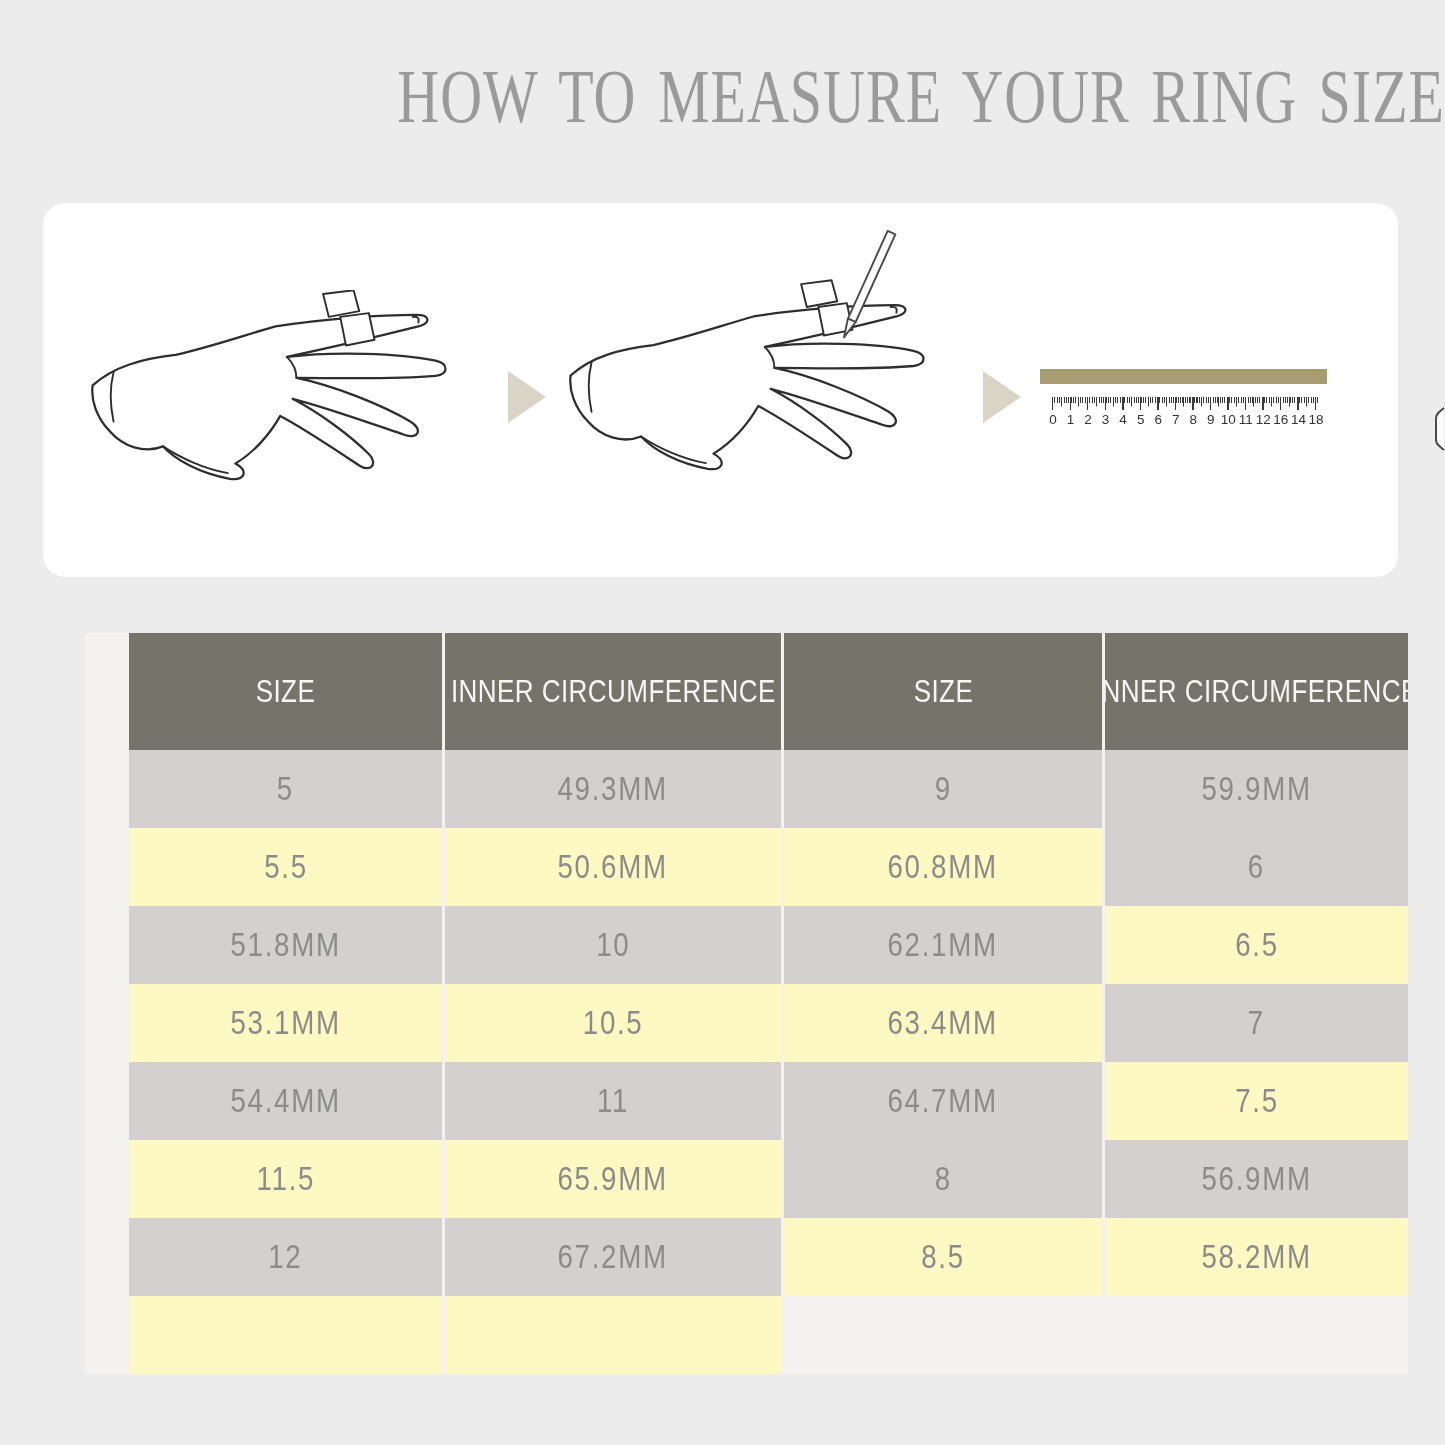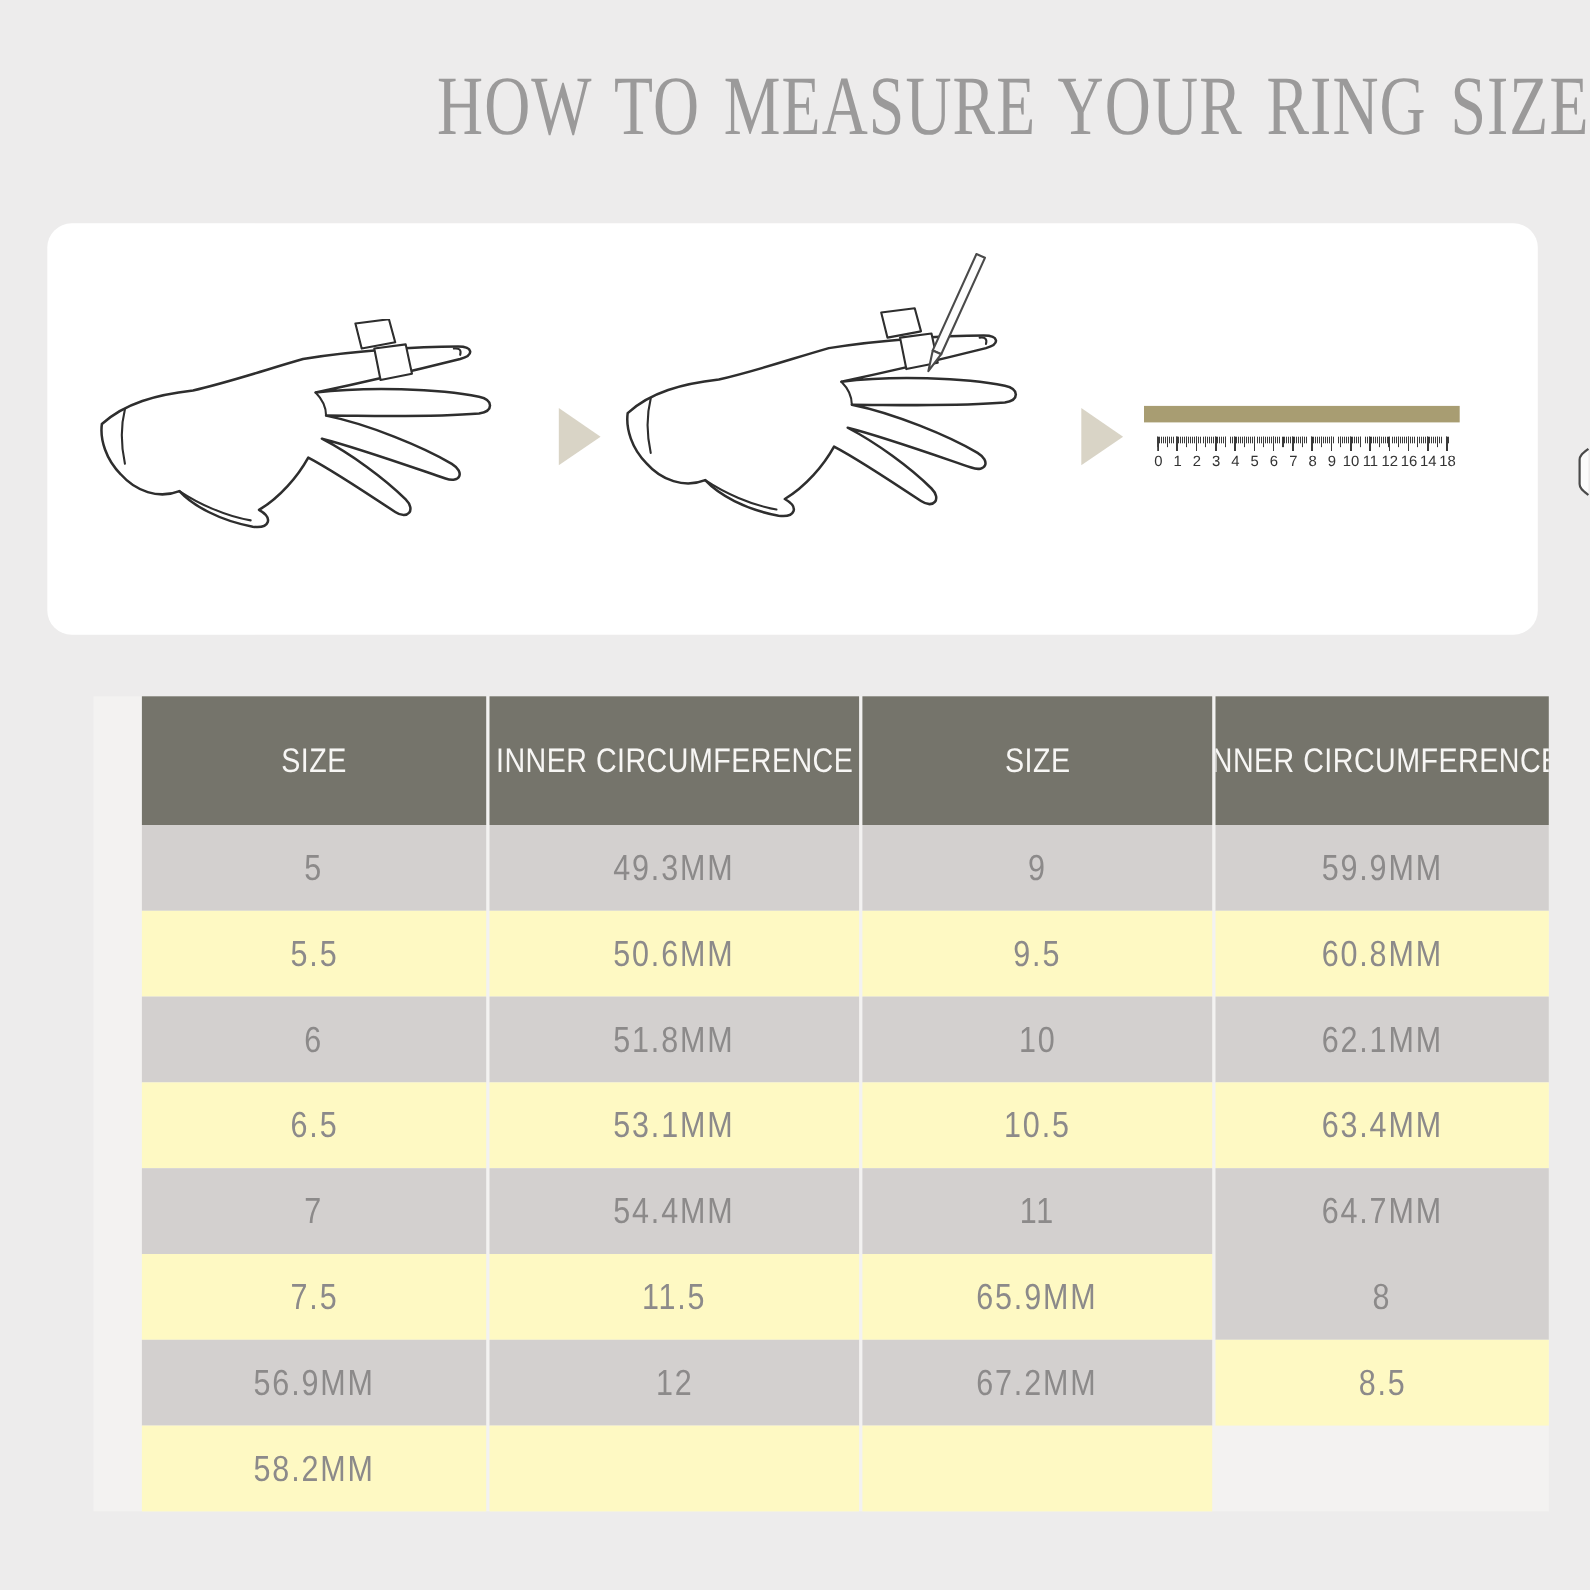--- a/index.html
+++ b/index.html
@@ -173,23 +173,20 @@
       <div class="cell gray">
         <span class="cond">59.9MM</span>
       </div>
       <div class="cell white">
         <span class="cond">5.5</span>
       </div>
       <div class="cell white">
         <span class="cond">50.6MM</span>
       </div>
       <div class="cell white">
-        <span class="cond">9.5</span>
-      </div>
-      <div class="cell white">
         <span class="cond">60.8MM</span>
       </div>
       <div class="cell gray">
         <span class="cond">6</span>
       </div>
       <div class="cell gray">
         <span class="cond">51.8MM</span>
       </div>
       <div class="cell gray">
         <span class="cond">10</span>

